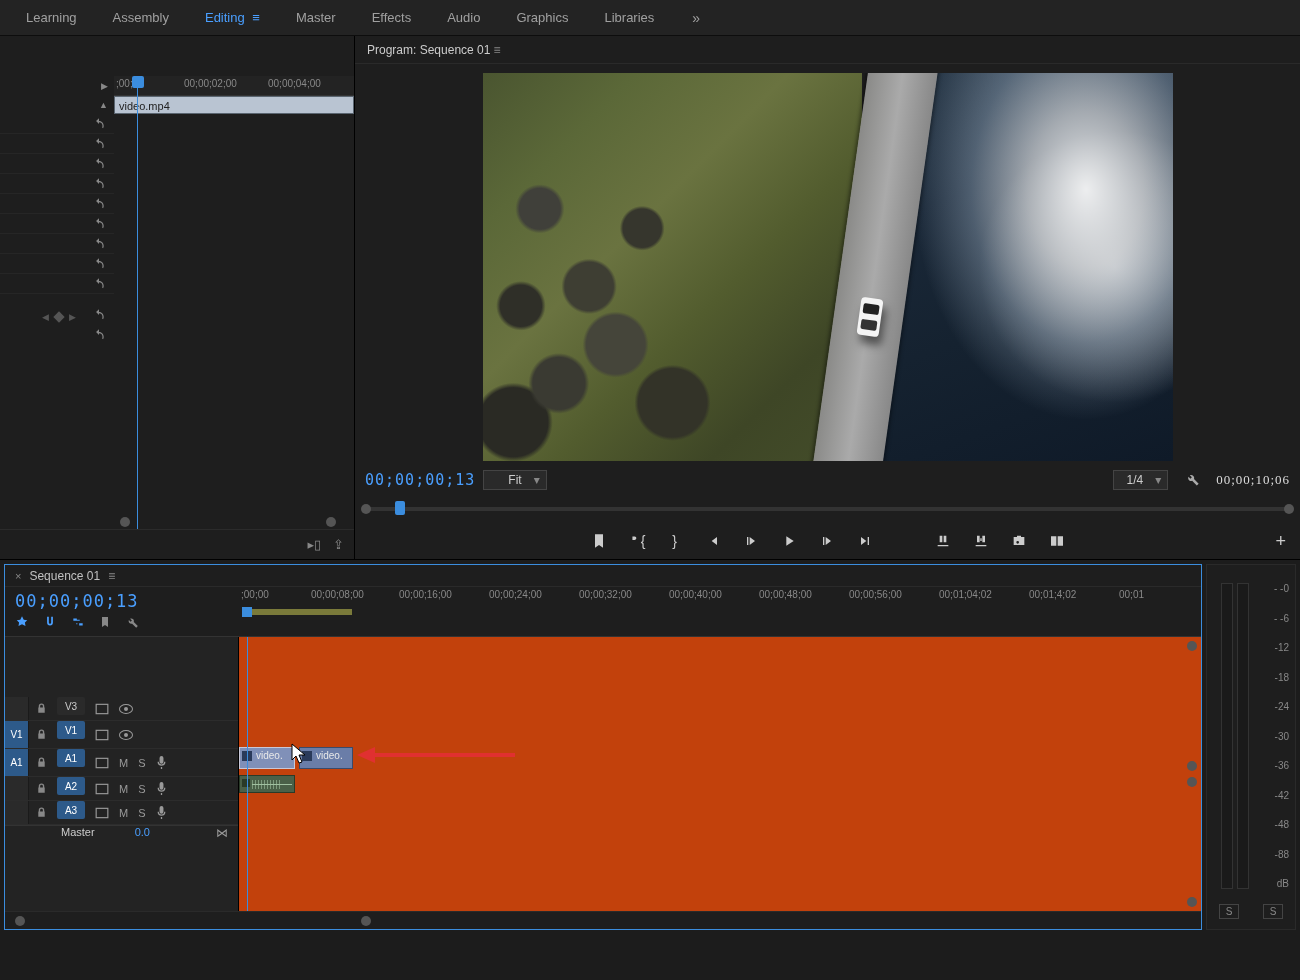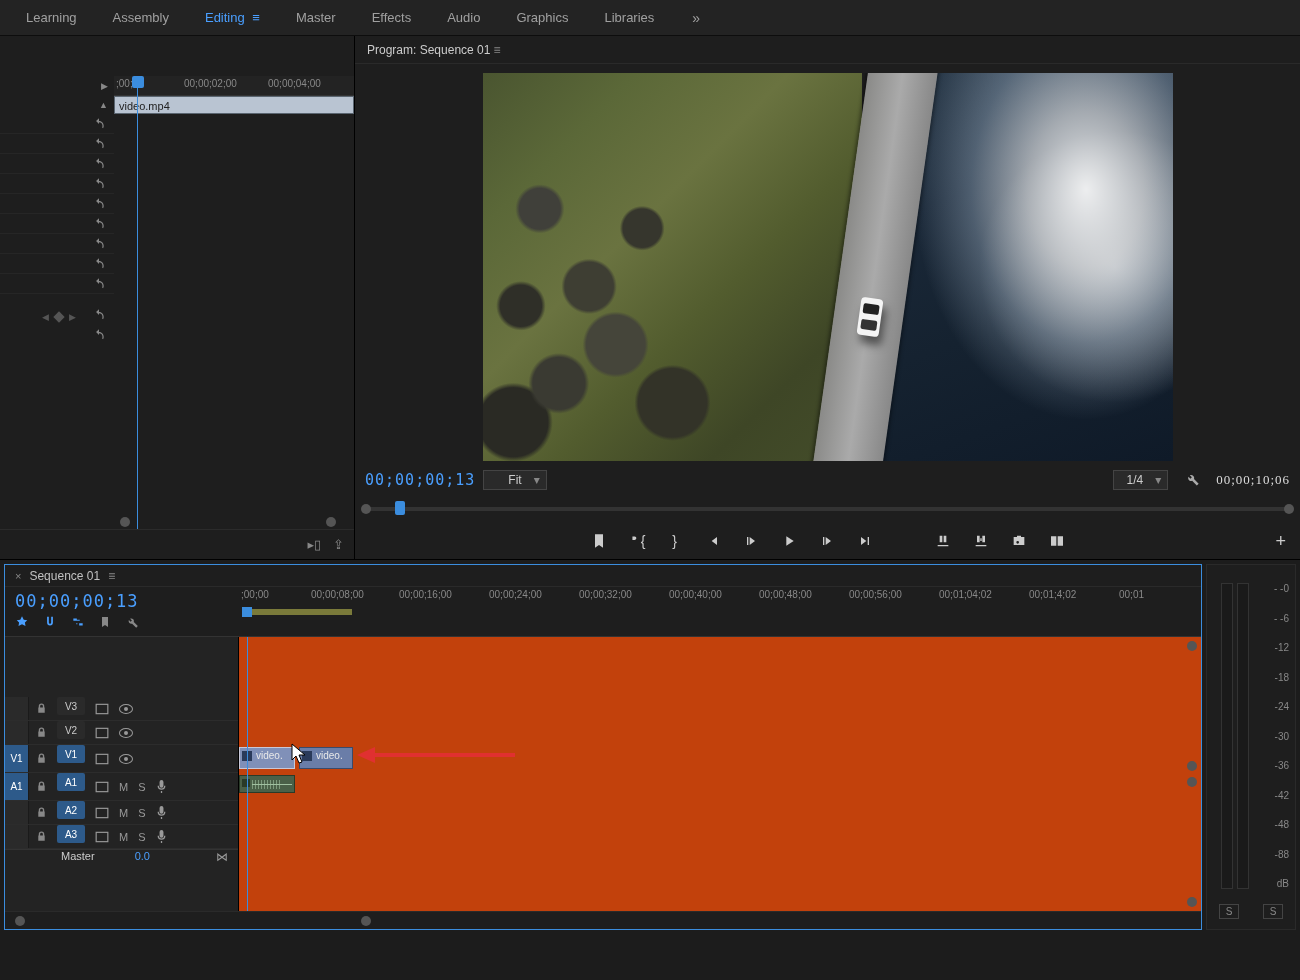--- a/index.html
+++ b/index.html
@@ -432,35 +432,20 @@
             </div>
           <div class="trk-label dim">V3</div>
           <div class="trk-btns">
             <svg width="14" height="12" viewBox="0 0 24 20">
                 <rect x="2" y="2" width="20" height="16" fill="none" stroke="#999" stroke-width="2"></rect>
               </svg>
             <span class="eye"></span>
           </div>
         </div>
 
-        <div class="track-row">
-          <div class="source-patch"></div>
-          <div class="lock-cell">
-              <svg width="11" height="11" viewBox="0 0 24 24">
-                <path fill="#888" d="M6 10V7a6 6 0 0112 0v3h1v11H5V10h1zm3 0h6V7a3 3 0 00-6 0v3z"></path>
-              </svg>
-            </div>
-          <div class="trk-label dim">V2</div>
-          <div class="trk-btns">
-            <svg width="14" height="12" viewBox="0 0 24 20">
-                <rect x="2" y="2" width="20" height="16" fill="none" stroke="#999" stroke-width="2"></rect>
-              </svg>
-            <span class="eye"></span>
-          </div>
-        </div>
 
         <div class="track-row tall">
           <div class="source-patch on">V1</div>
           <div class="lock-cell">
               <svg width="11" height="11" viewBox="0 0 24 24">
                 <path fill="#888" d="M6 10V7a6 6 0 0112 0v3h1v11H5V10h1zm3 0h6V7a3 3 0 00-6 0v3z"></path>
               </svg>
             </div>
           <div class="trk-label">V1</div>
           <div class="trk-btns">

